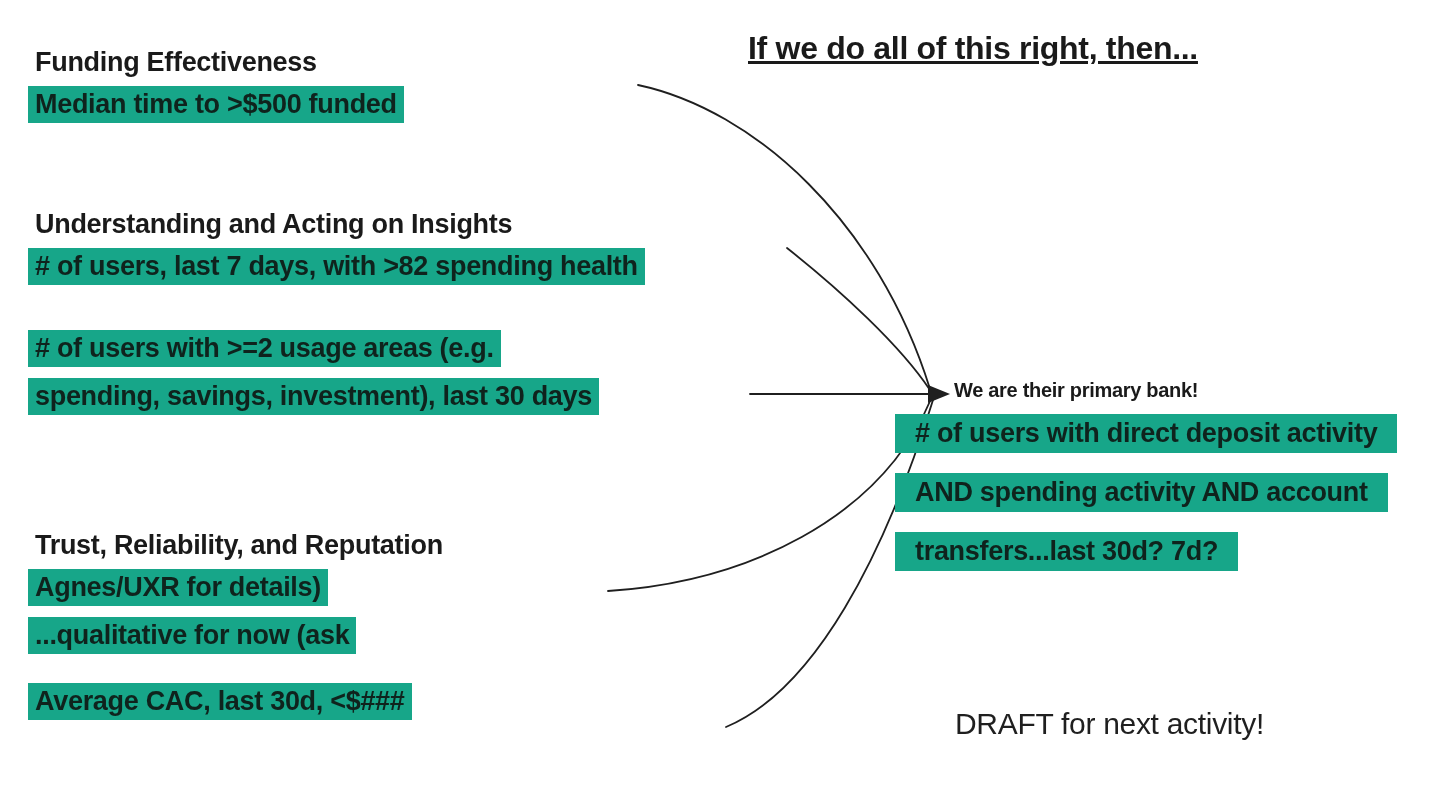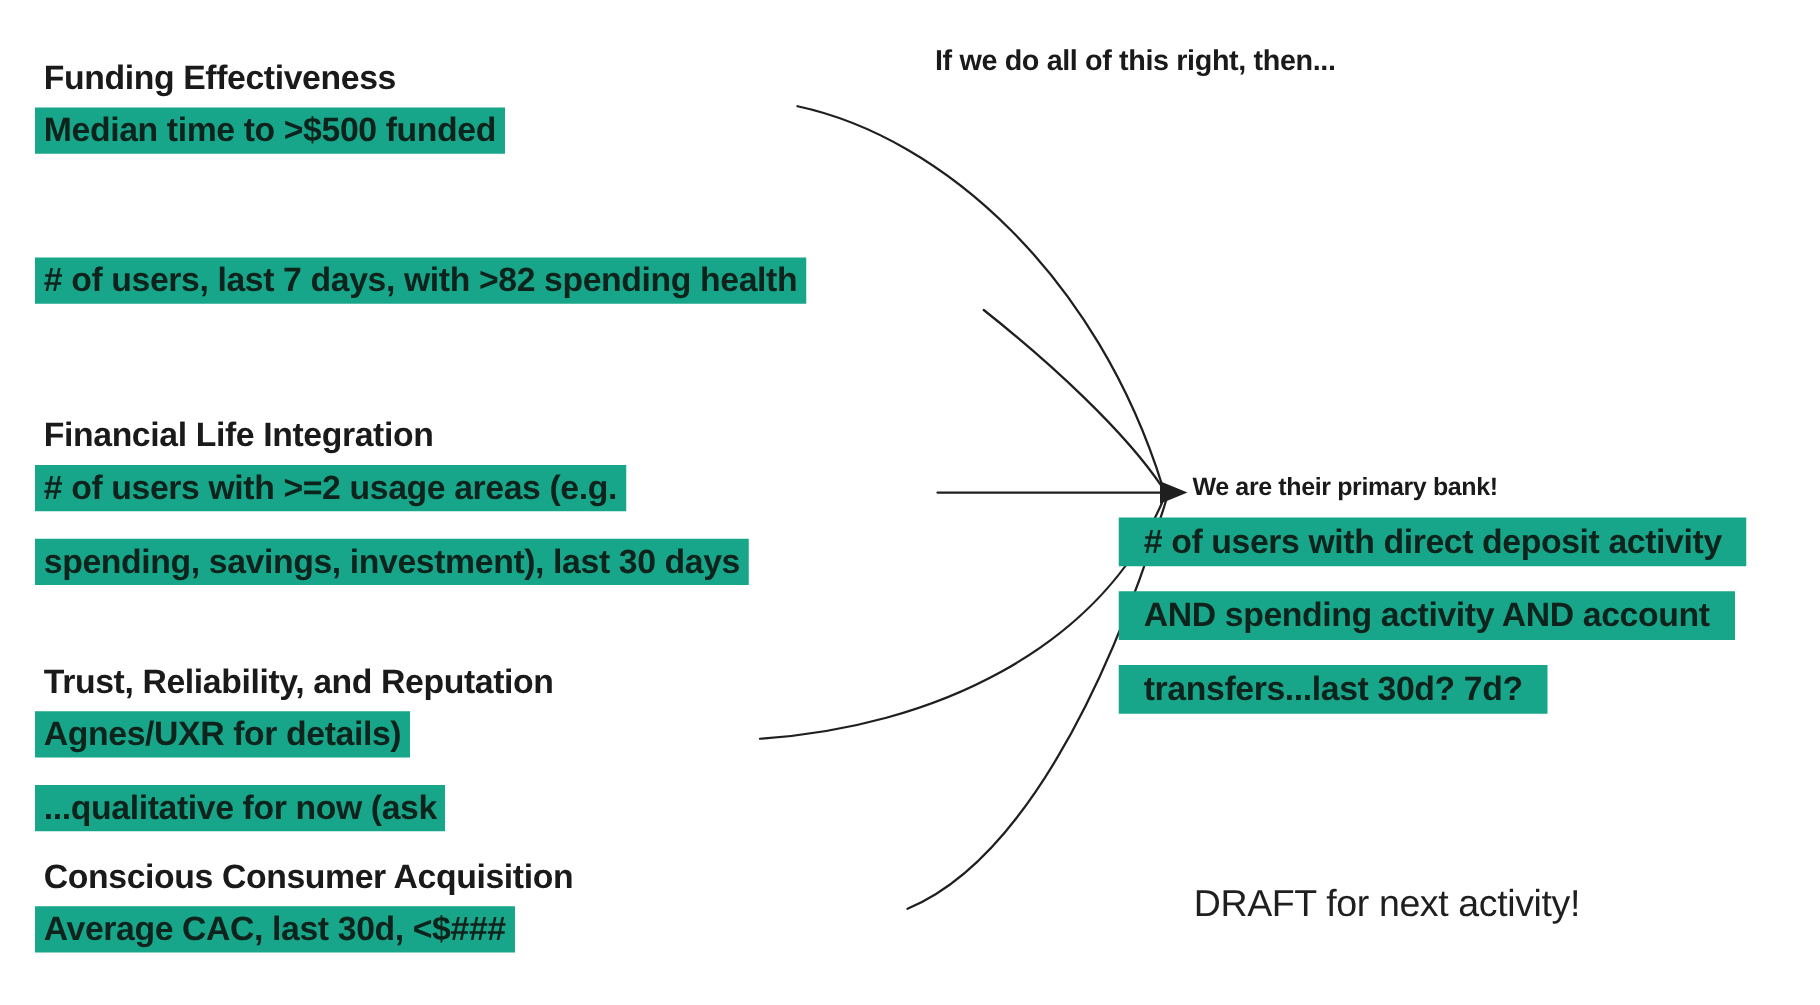--- a/index.html
+++ b/index.html
@@ -27,32 +27,32 @@
   .metric-heading {
     font-size: 27px; font-weight: 700; color: var(--heading-text, #1a1a1a);
     line-height: 36px; margin-left: 7px; margin-bottom: 6px; width: max-content;
   }
   .bar {
     display: block; width: max-content;
     background: var(--highlight, #17a689);
     color: var(--bar-text, #0f231d);
     font-size: 27px; font-weight: 700;
     height: 37px; line-height: 37px;
-    padding: 0 7px; margin-bottom: 22px;
+    padding: 0 7px; margin-bottom: 11px;
   }
   .block-funding      { top: 44px; }
   .block-insights     { top: 206px; }
   .block-integration  { top: 330px; }
   .block-trust        { top: 527px; }
   .block-acquisition  { top: 683px; }
 
   .page-title {
     position: absolute; left: 748px; top: 30px;
-    font-size: 23px; font-weight: 700; color: var(--heading-text, #1a1a1a);
-    line-height: 36px; width: max-content;
+    font-size: 32px; font-weight: 700; color: var(--heading-text, #1a1a1a);
+    line-height: 36px; width: max-content; text-decoration: underline;
   }
 
   .outcome-block { position: absolute; left: 895px; top: 372px; }
   .outcome-heading {
     font-size: 20px; font-weight: 700; color: var(--heading-text, #1a1a1a);
     line-height: 36px; margin-left: 59px; margin-bottom: 6px; width: max-content; text-align: right;
   }
   .outcome-block .bar { height: 39px; line-height: 39px; margin-bottom: 20px; padding: 0 20px; }
 
   .footnote {
@@ -74,37 +74,36 @@
 </svg>
 
 <div class="page-title">If we do all of this right, then...</div>
 
 <div class="metric-block block-funding">
   <div class="metric-heading">Funding Effectiveness</div>
   <span class="bar">Median time to &gt;$500 funded</span>
 </div>
 
 <div class="metric-block block-insights">
+  <div class="metric-heading">Understanding and Acting on Insights</div>
   <span class="bar"># of users, last 7 days, with &gt;82 spending health</span>
 </div>
 
 <div class="metric-block block-integration">
-  <div class="metric-heading">Financial Life Integration</div>
   <span class="bar"># of users with &gt;=2 usage areas (e.g.</span>
   <span class="bar">spending, savings, investment), last 30 days</span>
 </div>
 
 <div class="metric-block block-trust">
   <div class="metric-heading">Trust, Reliability, and Reputation</div>
   <span class="bar">Agnes/UXR for details)</span>
   <span class="bar">...qualitative for now (ask</span>
 </div>
 
 <div class="metric-block block-acquisition">
-  <div class="metric-heading">Conscious Consumer Acquisition</div>
   <span class="bar">Average CAC, last 30d, &lt;$###</span>
 </div>
 
 <div class="outcome-block">
   <div class="outcome-heading">We are their primary bank!</div>
   <span class="bar"># of users with direct deposit activity</span>
   <span class="bar">AND spending activity AND account</span>
   <span class="bar">transfers...last 30d? 7d?</span>
 </div>
 

